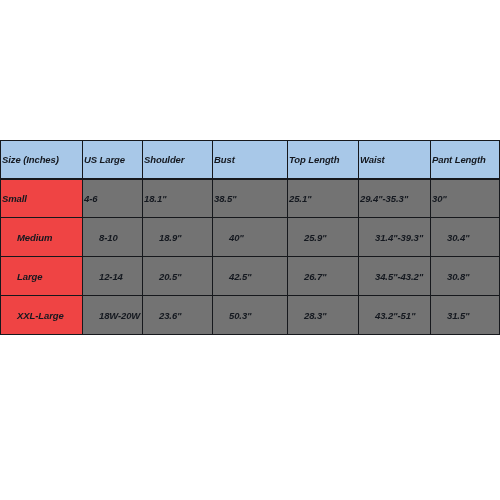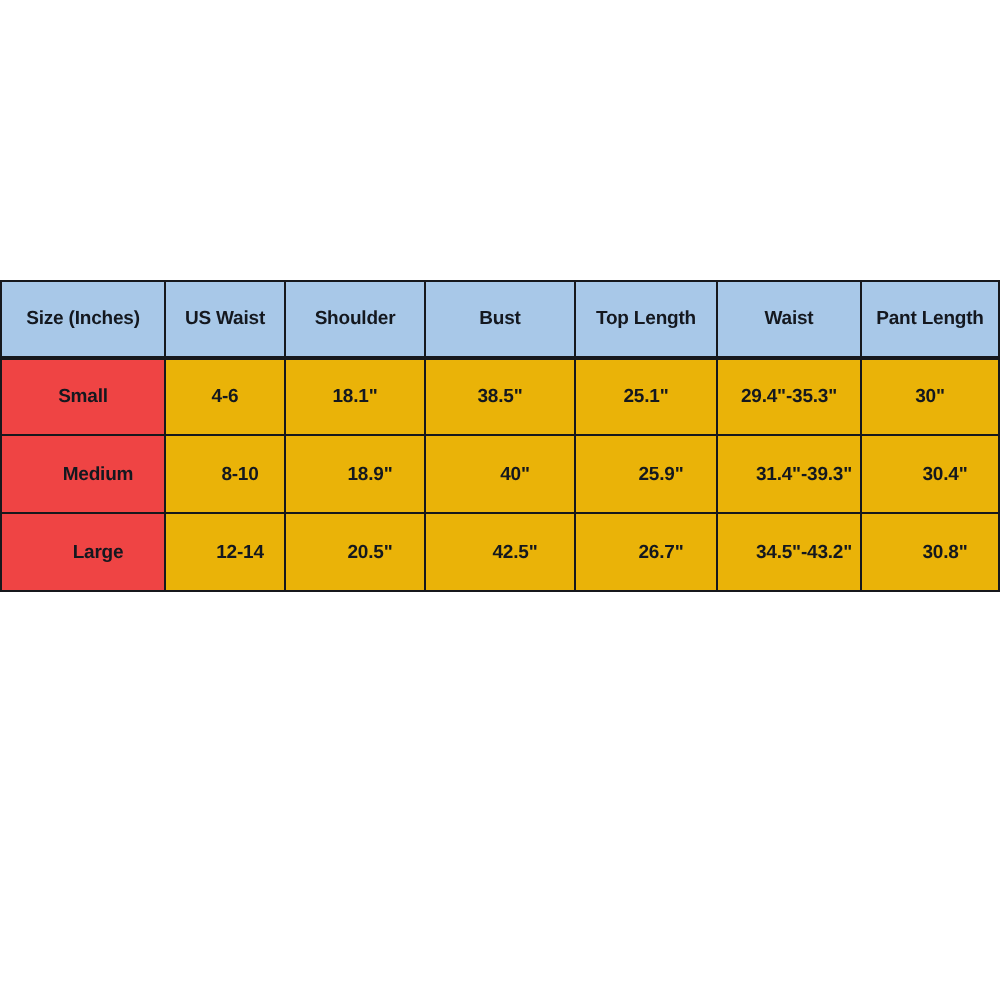--- a/index.html
+++ b/index.html
@@ -25,68 +25,69 @@
     top: 140px;
     width: 500px;
     border-collapse: separate;
     border-spacing: 0;
     background: #ffffff;
     table-layout: fixed;
   }
   #size-chart td {
     height: 39px;
     padding: 0 1px;
-    text-align: center;
+    text-align: left;
     vertical-align: middle;
     font-size: 9.5px;
     font-weight: bold;
     color: #14181f;
     letter-spacing: -0.1px;
     border-top: 1.5px solid #16181c;
     border-bottom: 1.5px solid #16181c;
     border-left: 1.5px solid #16181c;
     border-right: 0;
     box-sizing: border-box;
     white-space: nowrap;
     overflow: hidden;
+    font-style: italic;
   }
   #size-chart td:last-child {
     border-right: 1.5px solid #16181c;
   }
   #size-chart tr + tr td {
     border-top: 0;
     padding-left: 16px;
   }
   .hdr-cell {
     background: #a8c8e8;
   }
   .size-cell {
     background: #ef4444;
   }
   .data-cell {
-    background: #eab308;
+    background: #737373;
   }
   
   .c0 { width: 82px; }
   .c1 { width: 60px; }
   .c2 { width: 70px; }
   .c3 { width: 75px; }
   .c4 { width: 71px; }
   .c5 { width: 72px; }
   .c6 { width: 70px; }
 </style>
 </head>
 <body>
 
 <div id="page">
   <table id="size-chart">
     <thead>
       <tr>
         <td class="hdr-cell c0">Size (Inches)</td>
-        <td class="hdr-cell c1">US Waist</td>
+        <td class="hdr-cell c1">US Large</td>
         <td class="hdr-cell c2">Shoulder</td>
         <td class="hdr-cell c3">Bust</td>
         <td class="hdr-cell c4">Top Length</td>
         <td class="hdr-cell c5">Waist</td>
         <td class="hdr-cell c6">Pant Length</td>
       </tr>
     </thead>
     <tbody>
       <tr>
         <td class="size-cell c0">Small</td>
@@ -108,15 +109,24 @@
       </tr>
       <tr>
         <td class="size-cell c0">Large</td>
         <td class="data-cell c1">12-14</td>
         <td class="data-cell c2">20.5"</td>
         <td class="data-cell c3">42.5"</td>
         <td class="data-cell c4">26.7"</td>
         <td class="data-cell c5">34.5"-43.2"</td>
         <td class="data-cell c6">30.8"</td>
       </tr>
+      <tr>
+        <td class="size-cell c0">XXL-Large</td>
+        <td class="data-cell c1">18W-20W</td>
+        <td class="data-cell c2">23.6"</td>
+        <td class="data-cell c3">50.3"</td>
+        <td class="data-cell c4">28.3"</td>
+        <td class="data-cell c5">43.2"-51"</td>
+        <td class="data-cell c6">31.5"</td>
+      </tr>
     </tbody>
   </table>
 </div>
 
 </body></html>

